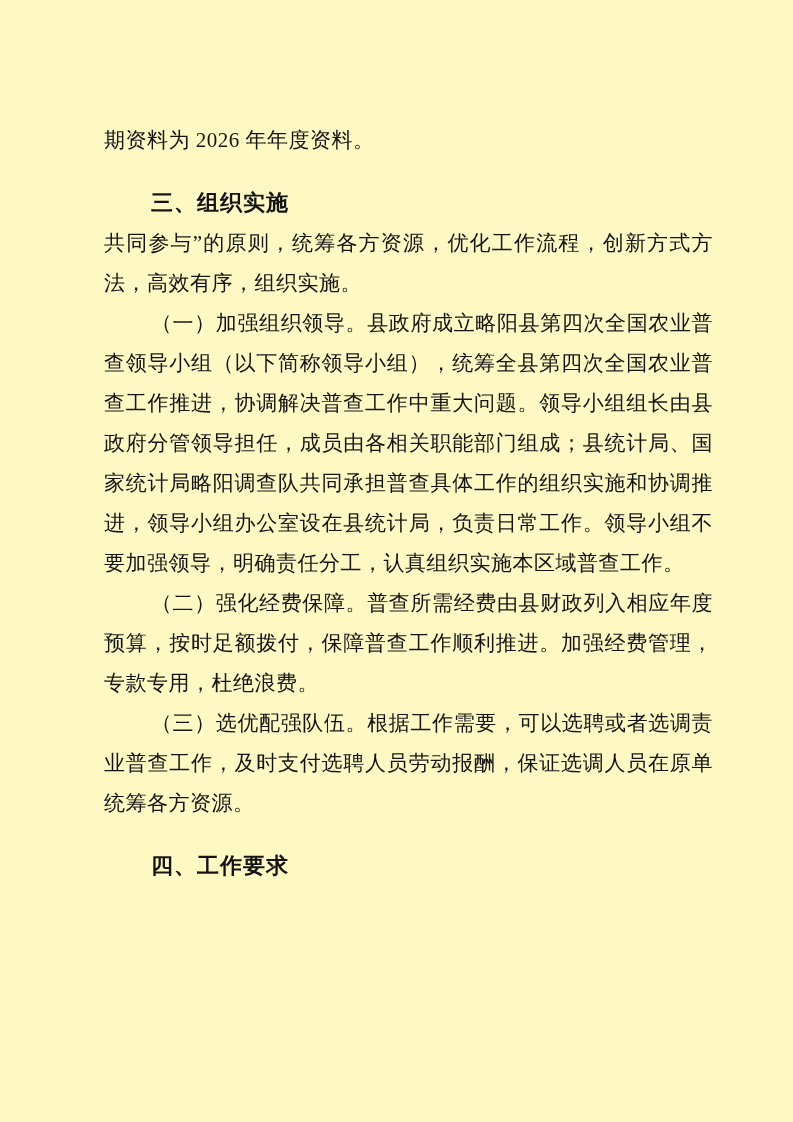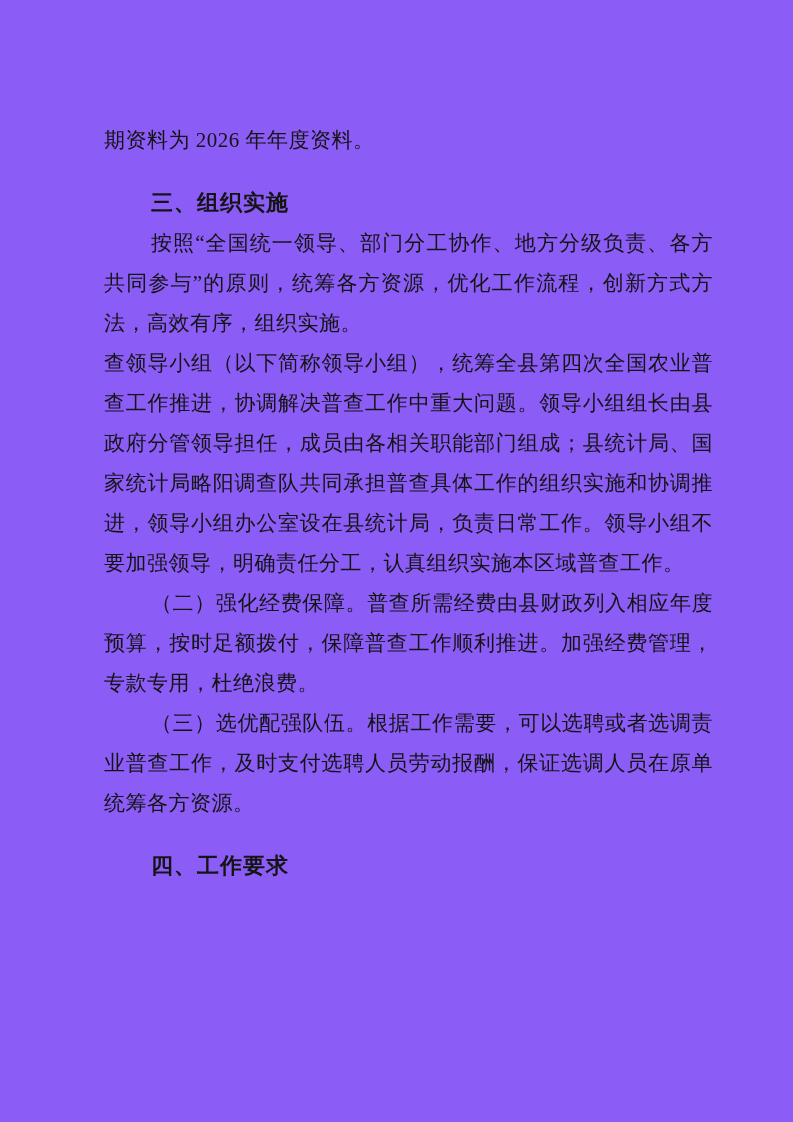--- a/index.html
+++ b/index.html
@@ -41,27 +41,27 @@
     font-family: "Liberation Sans", "DejaVu Sans", sans-serif;
     font-weight: 700;
     font-size: 22px;
     letter-spacing: 1px;
     margin-top: 23px;
   }
 </style>
 </head>
 <body>
 
-<div class="page" style="background: #8b5cf6;">
+<div class="page" style="background: #fef9c3;">
   <div class="content" style="color: rgb(20, 20, 20);">
       <div class="line body">期资料为 2026 年年度资料。</div>
       <div class="line heading indent">三、组织实施</div>
-      <div class="line body indent justify">按照“全国统一领导、部门分工协作、地方分级负责、各方</div>
       <div class="line body justify">共同参与”的原则，统筹各方资源，优化工作流程，创新方式方</div>
       <div class="line body">法，高效有序，组织实施。</div>
+      <div class="line body indent justify">（一）加强组织领导。县政府成立略阳县第四次全国农业普</div>
       <div class="line body justify">查领导小组（以下简称领导小组），统筹全县第四次全国农业普</div>
       <div class="line body justify">查工作推进，协调解决普查工作中重大问题。领导小组组长由县</div>
       <div class="line body justify">政府分管领导担任，成员由各相关职能部门组成；县统计局、国</div>
       <div class="line body justify">家统计局略阳调查队共同承担普查具体工作的组织实施和协调推</div>
       <div class="line body justify">进，领导小组办公室设在县统计局，负责日常工作。领导小组不</div>
       <div class="line body">要加强领导，明确责任分工，认真组织实施本区域普查工作。</div>
       <div class="line body indent justify">（二）强化经费保障。普查所需经费由县财政列入相应年度</div>
       <div class="line body justify">预算，按时足额拨付，保障普查工作顺利推进。加强经费管理，</div>
       <div class="line body">专款专用，杜绝浪费。</div>
       <div class="line body indent justify">（三）选优配强队伍。根据工作需要，可以选聘或者选调责</div>

